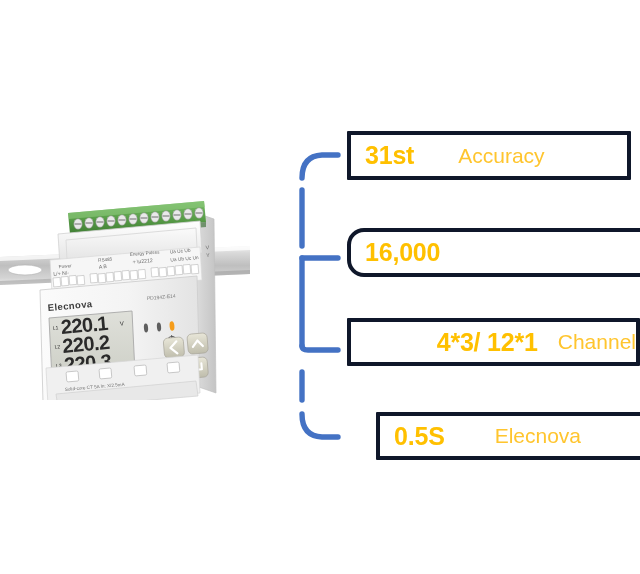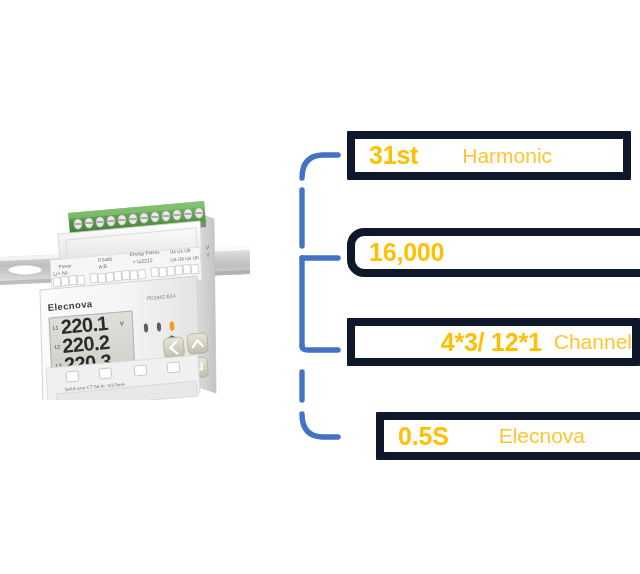--- a/index.html
+++ b/index.html
@@ -40,21 +40,21 @@
     top: 128px;
     width: 52px;
     height: 334px;
   }
   #bracket-connector svg { display: block; }
 
   
   .spec-box {
     position: absolute;
     box-sizing: border-box;
-    border: 8px solid #0f172a;
+    border: 4px solid #0f172a;
     background: #ffffff;
     display: flex;
     align-items: center;
     border-radius: 1px;
   }
   .spec-value {
     font-weight: bold;
     color: #FFC000;
     font-size: 25px;
     letter-spacing: -0.2px;
@@ -76,21 +76,21 @@
   #spec-box-data-record {
     left: 347px; top: 228px; width: 337px; height: 49px; border-radius: 17px;
   }
   #spec-box-data-record .spec-value { margin-left: 14px; }
   #spec-box-data-record .spec-label { margin-left: 16px; }
 
   #spec-box-channel {
     left: 347px; top: 318px; width: 293px; height: 48px; justify-content: flex-end;
   }
   #spec-box-channel .spec-value { margin-left: 14px; }
-  #spec-box-channel .spec-label { margin-left: 12px; }
+  #spec-box-channel .spec-label { margin-left: 20px; }
 
   #spec-box-accuracy {
     left: 347px; top: 412px; width: 284px; height: 48px; margin-left: 29px;
   }
   #spec-box-accuracy .spec-value { margin-left: 14px; }
   #spec-box-accuracy .spec-label { margin-left: 50px; }
 </style>
 </head>
 <body>
 
@@ -308,21 +308,21 @@
 
         <path d="M10 244 L10 272"></path>
 
         <path d="M10 286 Q10 308 30 309 L46 309"></path>
       </g>
     </svg>
   </div>
 
   <div class="spec-box" id="spec-box-harmonic">
     <span class="spec-value">31st</span>
-    <span class="spec-label">Harmonic</span>
+    <span class="spec-label">Accuracy</span>
   </div>
 
   <div class="spec-box" id="spec-box-data-record">
     <span class="spec-value">16,000</span>
   </div>
 
   <div class="spec-box" id="spec-box-channel">
     <span class="spec-value">4*3/ 12*1</span>
     <span class="spec-label">Channel</span>
   </div>

